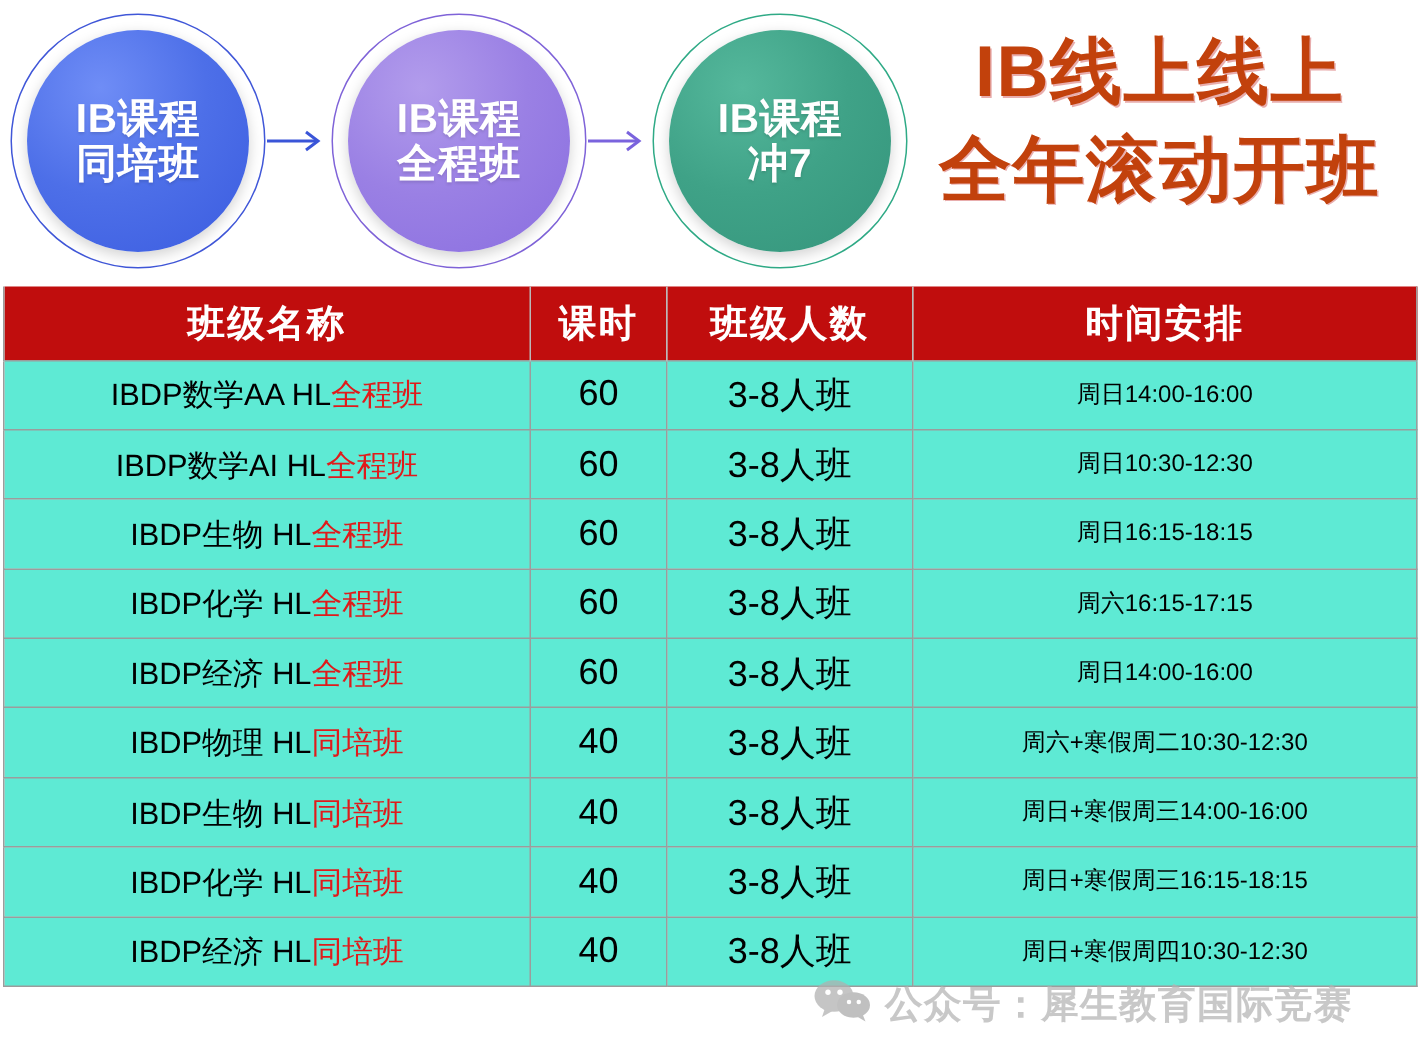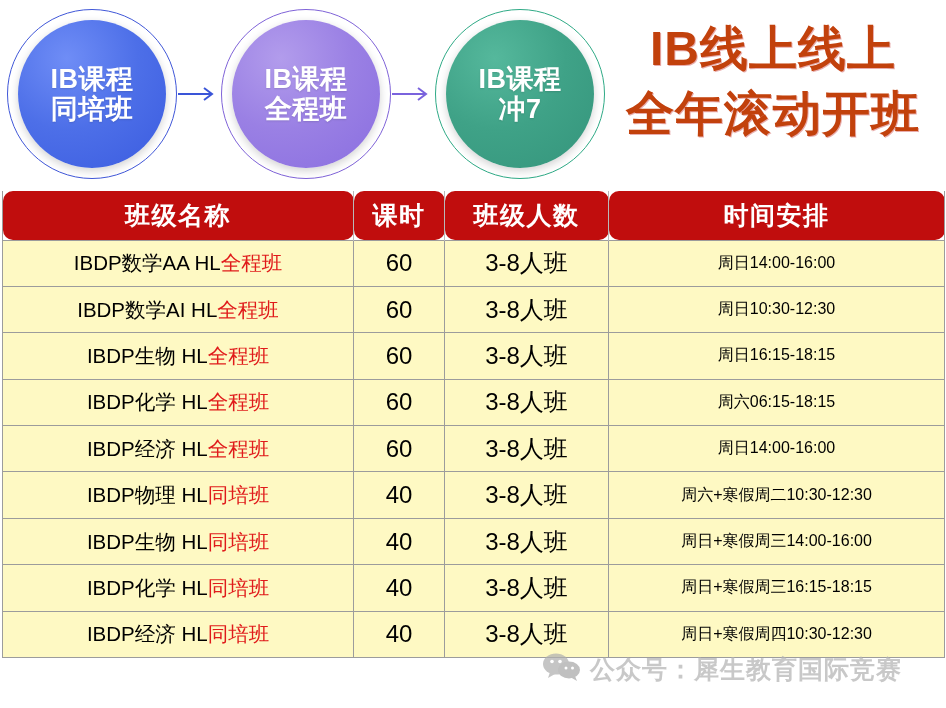--- a/index.html
+++ b/index.html
@@ -123,33 +123,32 @@
   #schedule th {
     background: #c00d0d;
     color: #ffffff;
     font-size: 25px;
     font-weight: bold;
     height: 49px;
     letter-spacing: 1.5px;
     border-left: 1px solid #b9b9b9;
     border-right: 1px solid #b9b9b9;
     text-align: center;
-    border-radius: 10px;
   }
   #schedule th:first-child { border-left: 1px solid #9c9c9c; }
   #schedule th:last-child  { border-right: 1px solid #9c9c9c; }
 
   #schedule td {
     height: 46.4px;
     border: 1px solid #9c9c9c;
     text-align: center;
     vertical-align: middle;
     font-size: 20px;
     color: #000000;
-    background: #fef9c3;
+    background: #5eead4;
   }
   #schedule td.name { font-size: 20.5px; }
   #schedule td.hours, #schedule td.size { font-size: 24px; }
   #schedule td.time { font-size: 16px; }
   .tag-red { color: #e01b1b; }
 
   
   #watermark {
     position: absolute;
     left: 542px;
@@ -255,21 +254,21 @@
         <tr>
           <td class="name"><span>IBDP生物 HL</span><span class="tag-red">全程班</span></td>
           <td class="hours">60</td>
           <td class="size">3-8人班</td>
           <td class="time">周日16:15-18:15</td>
         </tr>
         <tr>
           <td class="name"><span>IBDP化学 HL</span><span class="tag-red">全程班</span></td>
           <td class="hours">60</td>
           <td class="size">3-8人班</td>
-          <td class="time">周六06:15-18:15</td>
+          <td class="time">周六16:15-17:15</td>
         </tr>
         <tr>
           <td class="name"><span>IBDP经济 HL</span><span class="tag-red">全程班</span></td>
           <td class="hours">60</td>
           <td class="size">3-8人班</td>
           <td class="time">周日14:00-16:00</td>
         </tr>
         <tr>
           <td class="name"><span>IBDP物理 HL</span><span class="tag-red">同培班</span></td>
           <td class="hours">40</td>

